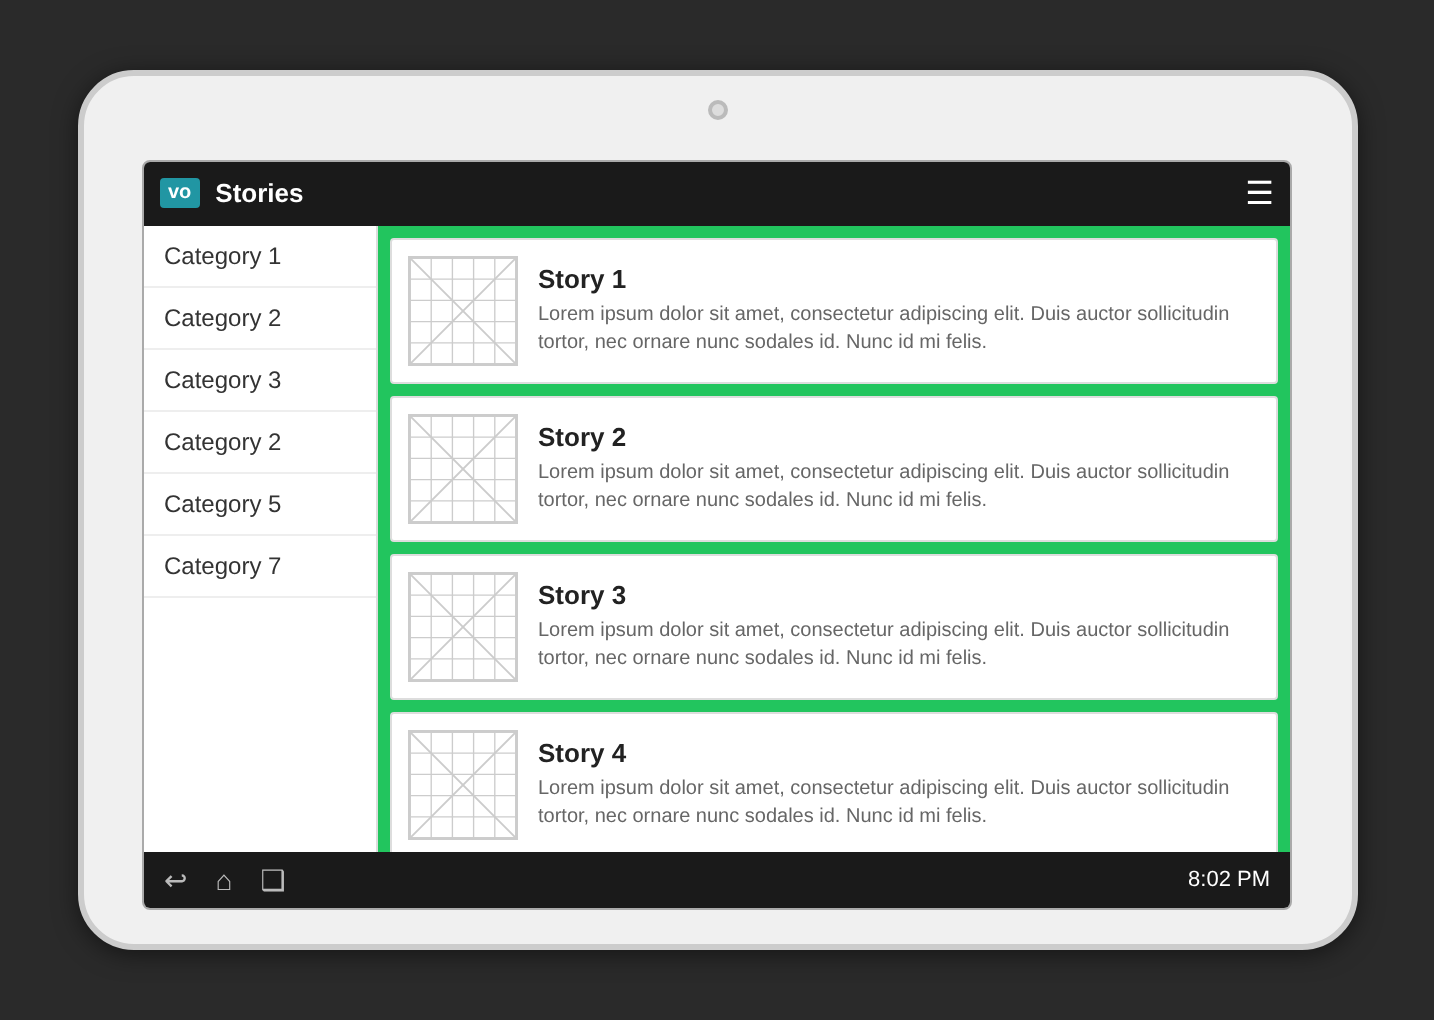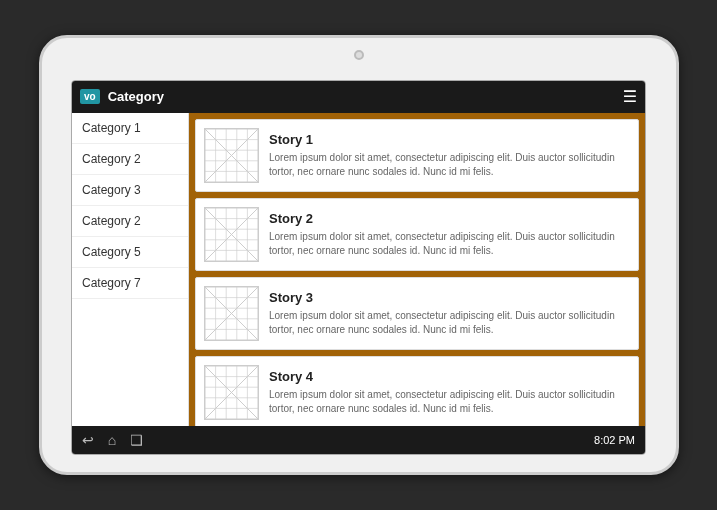--- a/index.html
+++ b/index.html
@@ -107,21 +107,21 @@
     }
     .sidebar-item.active {
       background: #2196a3;
       color: #fff;
     }
 
     
     .story-list {
       flex: 1;
       overflow-y: auto;
-      background: #a16207;
+      background: #22c55e;
       padding: 6px;
     }
     .story-card {
       background: #fff;
       border: 1px solid #ddd;
       border-radius: 2px;
       display: flex;
       align-items: center;
       padding: 8px;
       margin-bottom: 6px;
@@ -180,21 +180,21 @@
 </head>
 <body>
 
 <div class="tablet-outer">
   <div class="tablet-camera"></div>
 
   <div class="tablet-screen">
 
     <div class="top-bar">
       <div class="top-bar-logo">vo</div>
-      <div class="top-bar-title">Category</div>
+      <div class="top-bar-title">Stories</div>
       <div class="top-bar-menu">☰</div>
     </div>
 
     <div class="main-content">
 
       <div class="sidebar">
         <div class="sidebar-item">Category 1</div>
         <div class="sidebar-item">Category 2</div>
         <div class="sidebar-item">Category 3</div>
         <div class="sidebar-item">Category 2</div>

